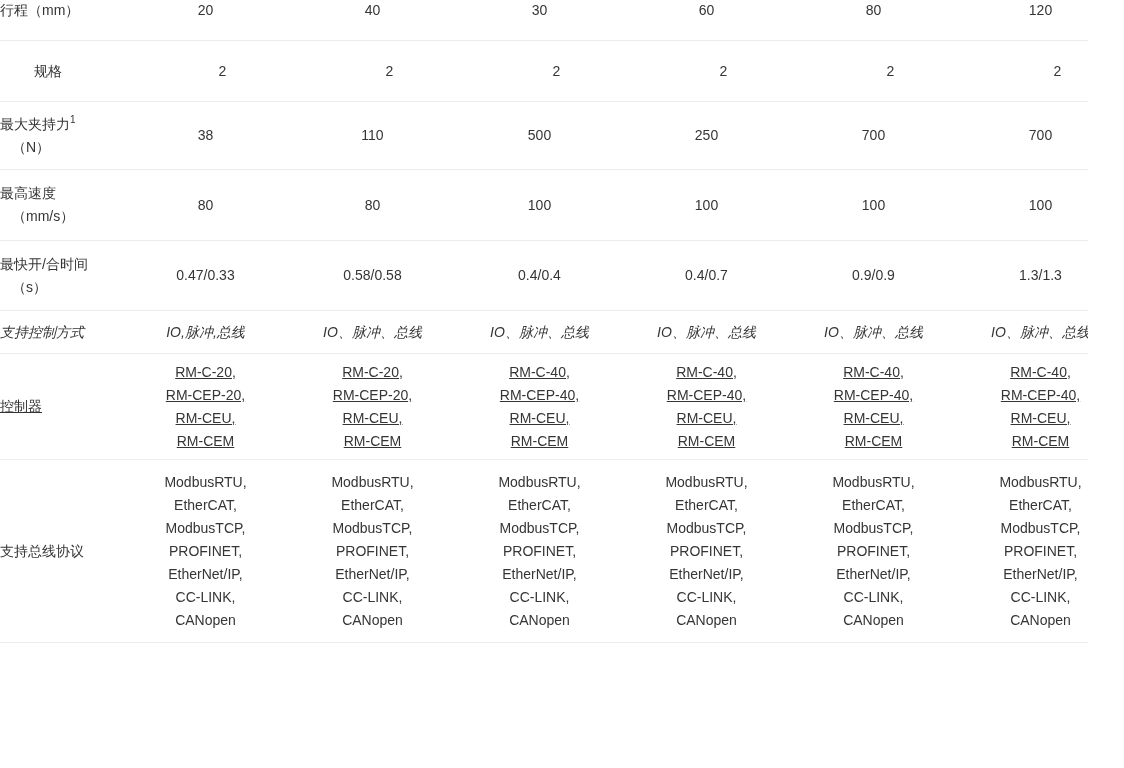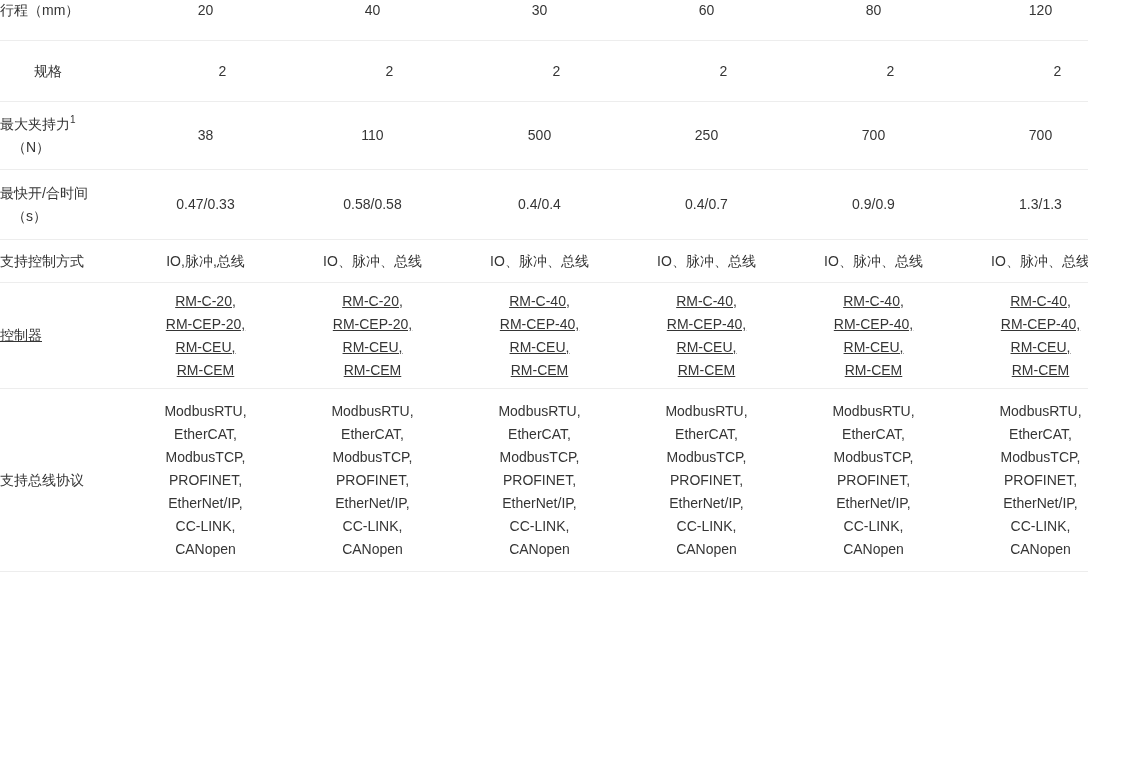--- a/index.html
+++ b/index.html
@@ -72,21 +72,21 @@
   }
 
   
   tr.r-stroke   td { height: 60px; }
   tr.r-size     td { height: 60px; padding-left: 34px; }
   tr.r-force    td { height: 67px; }
   tr.r-speed    td { height: 70px; }
   tr.r-accuracy td { height: 70px; }
   tr.r-time     td { height: 69px; }
   tr.r-torque   td { height: 62px; }
-  tr.r-control  td { height: 42px; }
+  tr.r-control  td { height: 42px; font-style: italic; }
   tr.r-ctrler   td { height: 105px; text-decoration: underline; }
   tr.r-bus      td { height: 182px; }
 
   .sup {
     font-size: 10px;
     vertical-align: super;
     line-height: 0;
   }
 
   .label-line2 {
@@ -135,20 +135,29 @@
         <tr class="r-force">
           <td class="cell-label"><span>最大夹持力</span><span class="sup">1</span><span class="label-line2">（N）</span></td>
           <td class="cell-value">38</td>
           <td class="cell-value">110</td>
           <td class="cell-value">500</td>
           <td class="cell-value">250</td>
           <td class="cell-value">700</td>
           <td class="cell-value">700</td>
         </tr>
 
+        <tr class="r-speed">
+          <td class="cell-label"><span>最高速度</span><span class="label-line2">（mm/s）</span></td>
+          <td class="cell-value">80</td>
+          <td class="cell-value">80</td>
+          <td class="cell-value">100</td>
+          <td class="cell-value">100</td>
+          <td class="cell-value">100</td>
+          <td class="cell-value">100</td>
+        </tr>
 
 
         <tr class="r-time">
           <td class="cell-label"><span>最快开/合时间</span><span class="label-line2">（s）</span></td>
           <td class="cell-value">0.47/0.33</td>
           <td class="cell-value">0.58/0.58</td>
           <td class="cell-value">0.4/0.4</td>
           <td class="cell-value">0.4/0.7</td>
           <td class="cell-value">0.9/0.9</td>
           <td class="cell-value">1.3/1.3</td>

